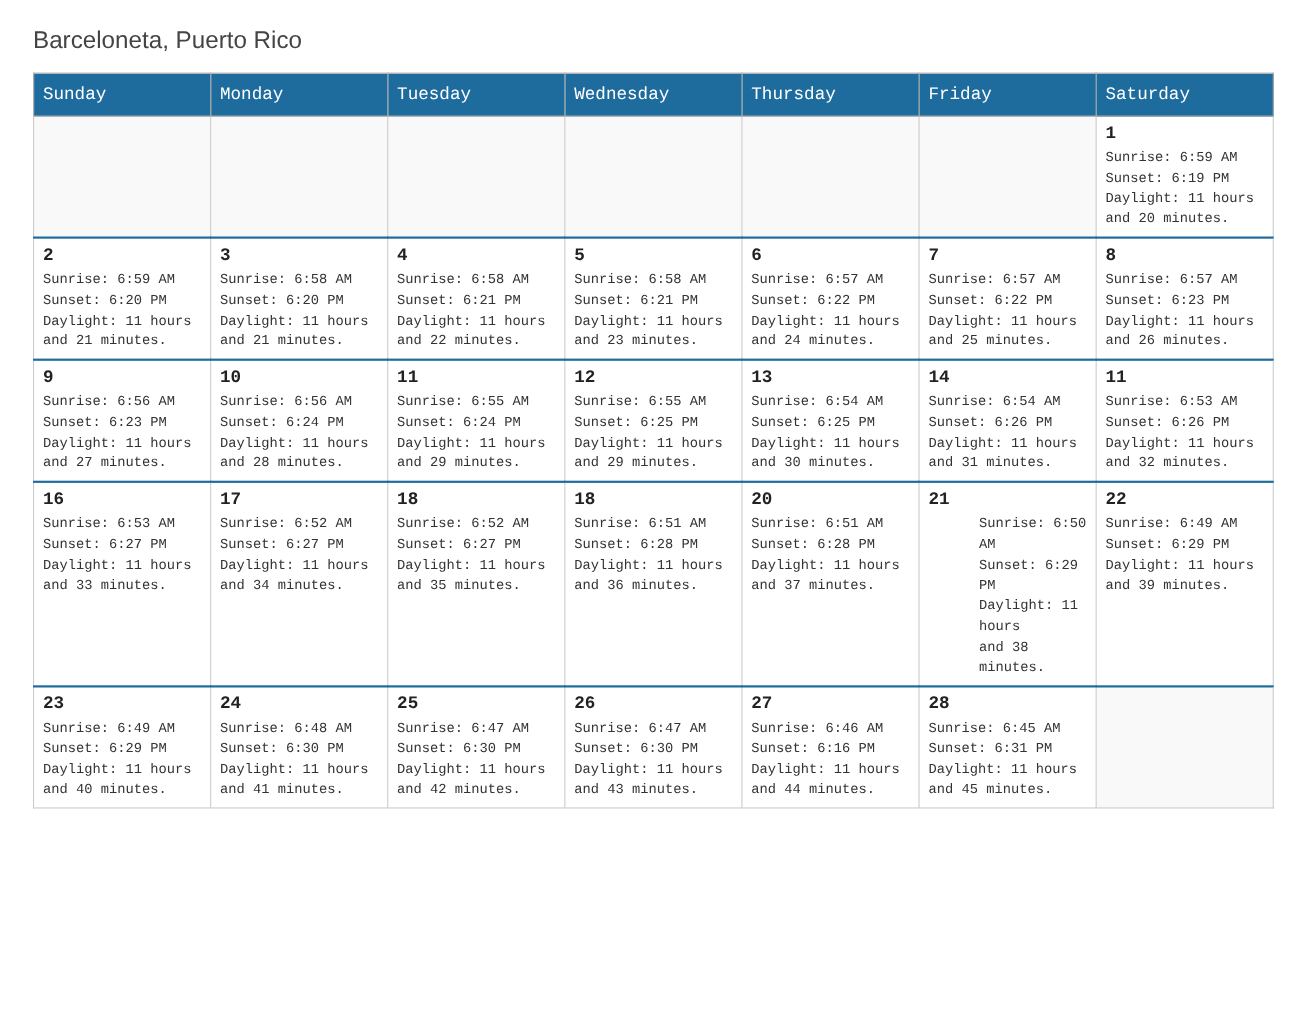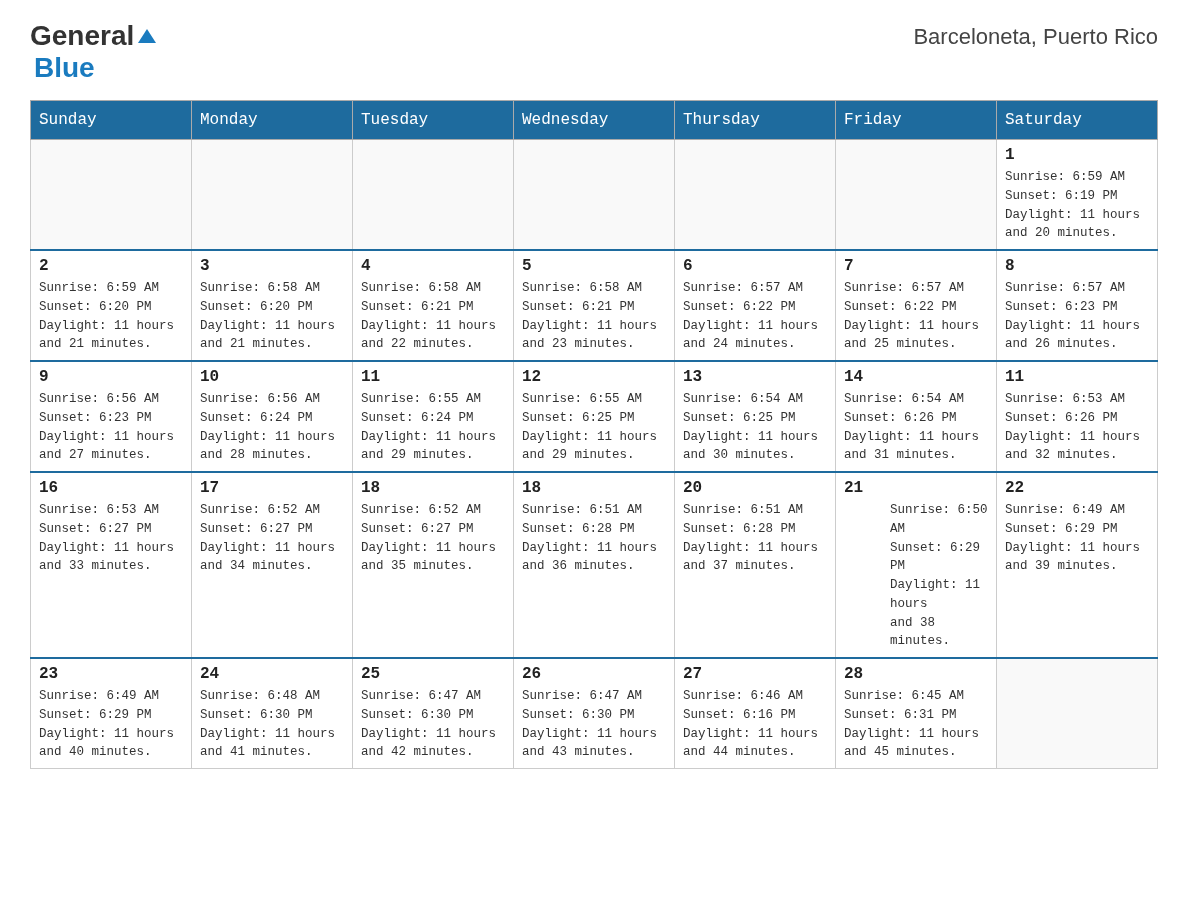--- a/index.html
+++ b/index.html
@@ -78,31 +78,20 @@
     }
     .logo-line1 {
       display: flex;
       align-items: center;
     }
   </style>
 </head>
 <body>
 
 <div class="header">
-  <div class="logo-container">
-    <div>
-      <div class="logo-line1">
-        <span style="font-size:28px;font-weight:bold;color:#333;">General</span>
-        <span style="display:inline-block;width:0;height:0;border-left:9px solid transparent;border-right:9px solid transparent;border-bottom:14px solid #1a7bbf;margin-left:4px;margin-bottom:0px;vertical-align:middle;"></span>
-      </div>
-      <div>
-        <span style="font-size:28px;font-weight:bold;color:#1a7bbf;margin-left:4px;">Blue</span>
-      </div>
-    </div>
-  </div>
   <div class="title-section">
     <div class="location">Barceloneta, Puerto Rico</div>
   </div>
 </div>
 
 <table class="calendar">
   <thead>
     <tr>
     <th>Sunday</th>
         <th>Monday</th>

